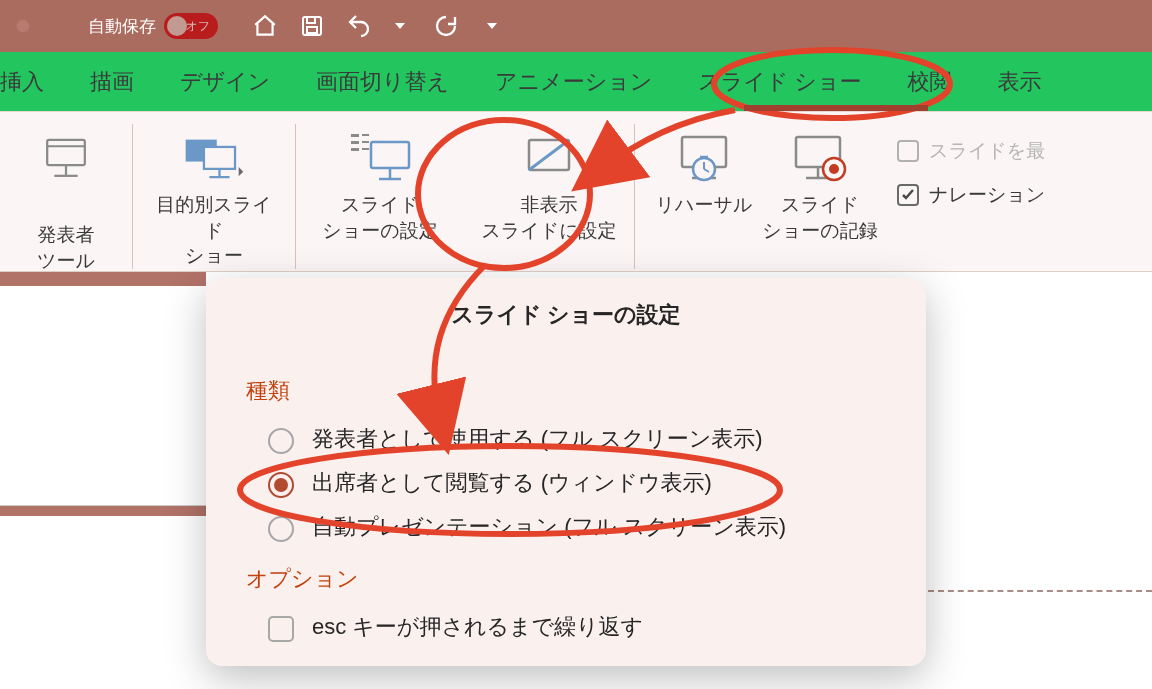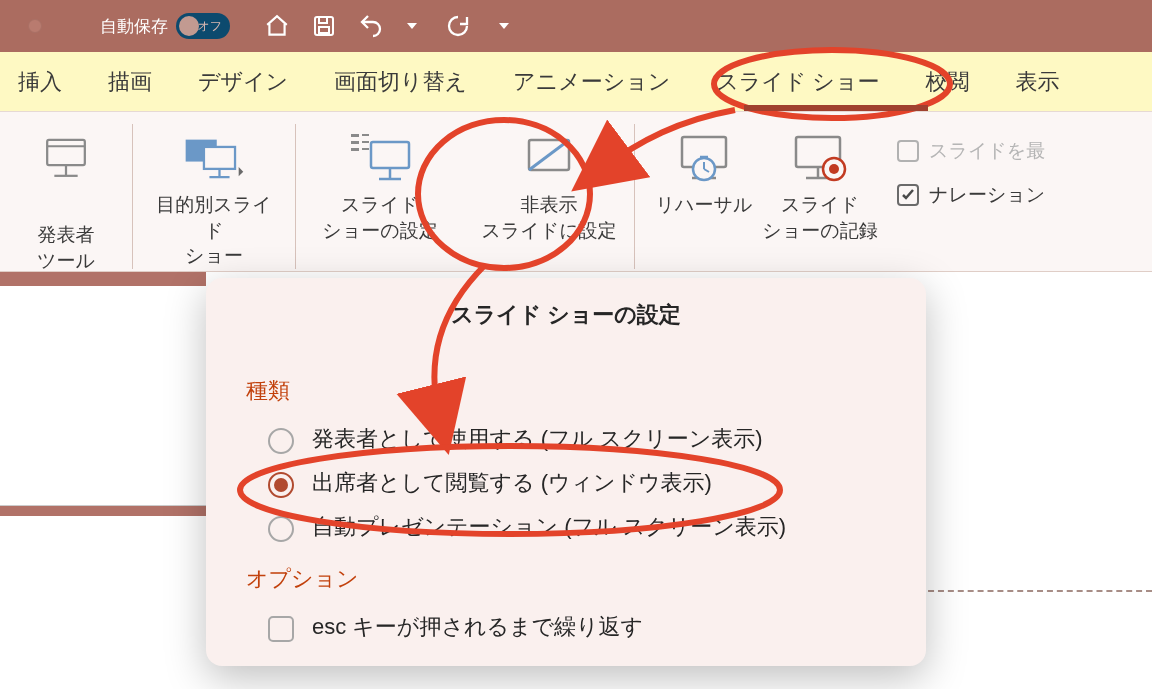--- a/index.html
+++ b/index.html
@@ -12,51 +12,50 @@
     overflow: hidden;
     position: relative;
   }
 
   
   .titlebar {
     height: 52px;
     background: #ab6c60;
     display: flex;
     align-items: center;
-    padding-left: 24px;
+    padding-left: 12px;
     color: #fff;
     gap: 6px;
   }
   .traffic-light {
     width: 14px; height: 14px; border-radius: 50%;
     background: #b97b6f;
     border: 1px solid rgba(0,0,0,.08);
     margin-left: 4px;
   }
   .autosave-wrap { display:flex; align-items:center; gap:8px; margin-left:52px;}
   .autosave-label { font-size: 17px; color:#fff; }
   .toggle {
     width: 54px; height: 26px; border-radius: 13px;
-    background: #0c4a6e;
+    background: #b91c1c;
     display:flex; align-items:center; padding:3px;
     position:relative;
   }
   .toggle-knob { width:20px; height:20px; border-radius:50%; background:#c29a91; }
   .toggle-text { position:absolute; right:8px; font-size:12px; color:#d8b7b0; }
   .titlebar-icons { display:flex; align-items:center; gap:22px; margin-left:28px; }
   .tb-icon { color:#fff; }
   .tb-icon svg { display:block; }
 
   
   .tabbar {
     height: 60px;
-    background: #fef9c3;
+    background: #22c55e;
     border-bottom: 1px solid #e6d9d4;
     display:flex; align-items:center;
-    padding-left: 18px;
     gap: 46px;
   }
   .tab { font-size: 22px; color:#3a3a3a; white-space:nowrap; }
   .tab-wrap { position:relative; }
 
   
   .ribbon {
     height: 160px;
     background: #fbf6f5;
     border-bottom: 1px solid #e0cec7;
@@ -128,20 +127,21 @@
     box-shadow: 0 12px 40px rgba(0,0,0,.25);
     padding-bottom: 10px;
   }
   .dialog-title {
     text-align:center;
     font-size: 22px;
     font-weight:600;
     padding: 22px 0 46px 0;
     border-bottom: none;
     color:#262626;
+    font-family:Liberation Serif, serif;
   }
   .dlg-h {
     font-size: 22px; font-weight:400; color:#c2410c;
     margin: 0 0 18px 40px;
   }
   .radio-row, .check-row {
     display:flex; align-items:flex-end; gap:18px;
     margin: 0 0 14px 62px;
     font-size:22px; color:#262626;
   }

